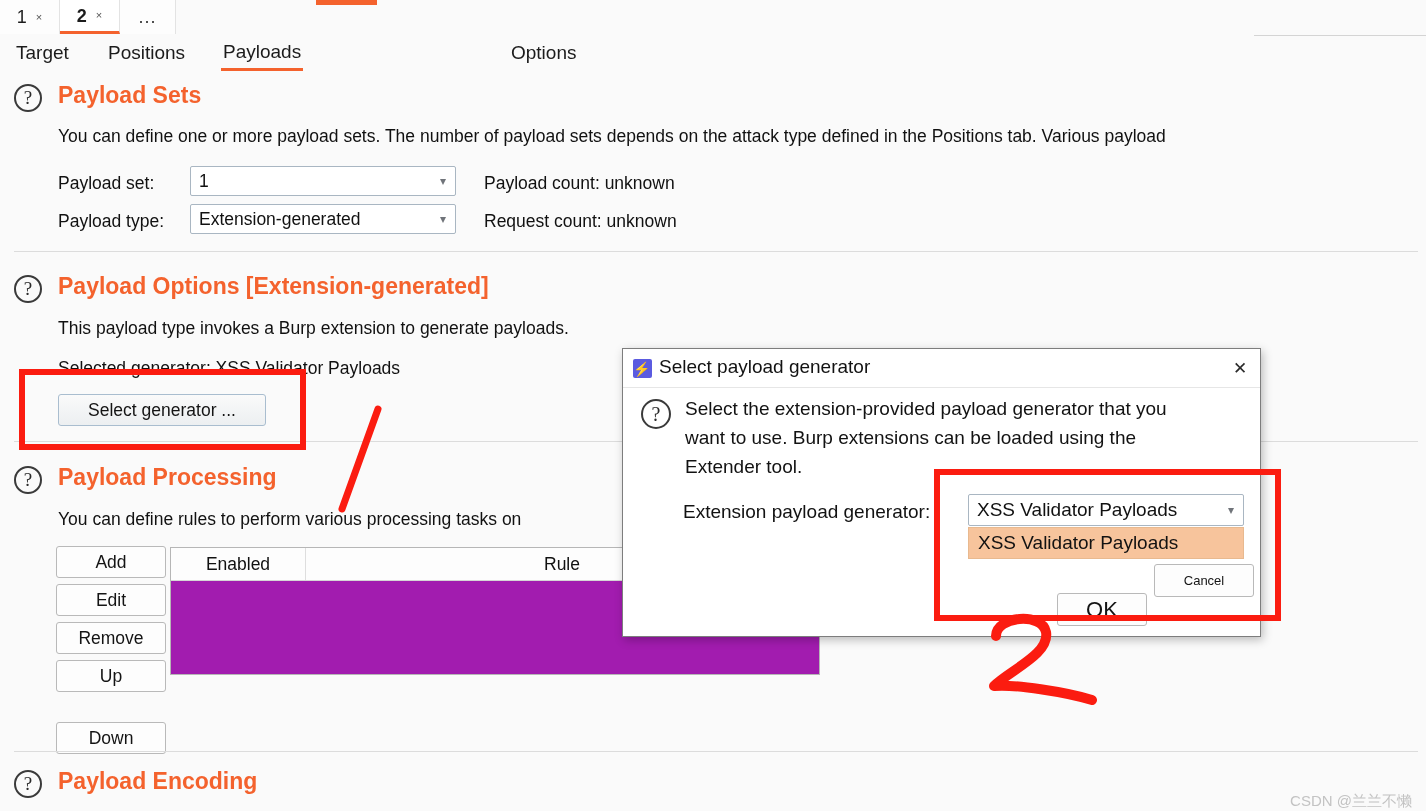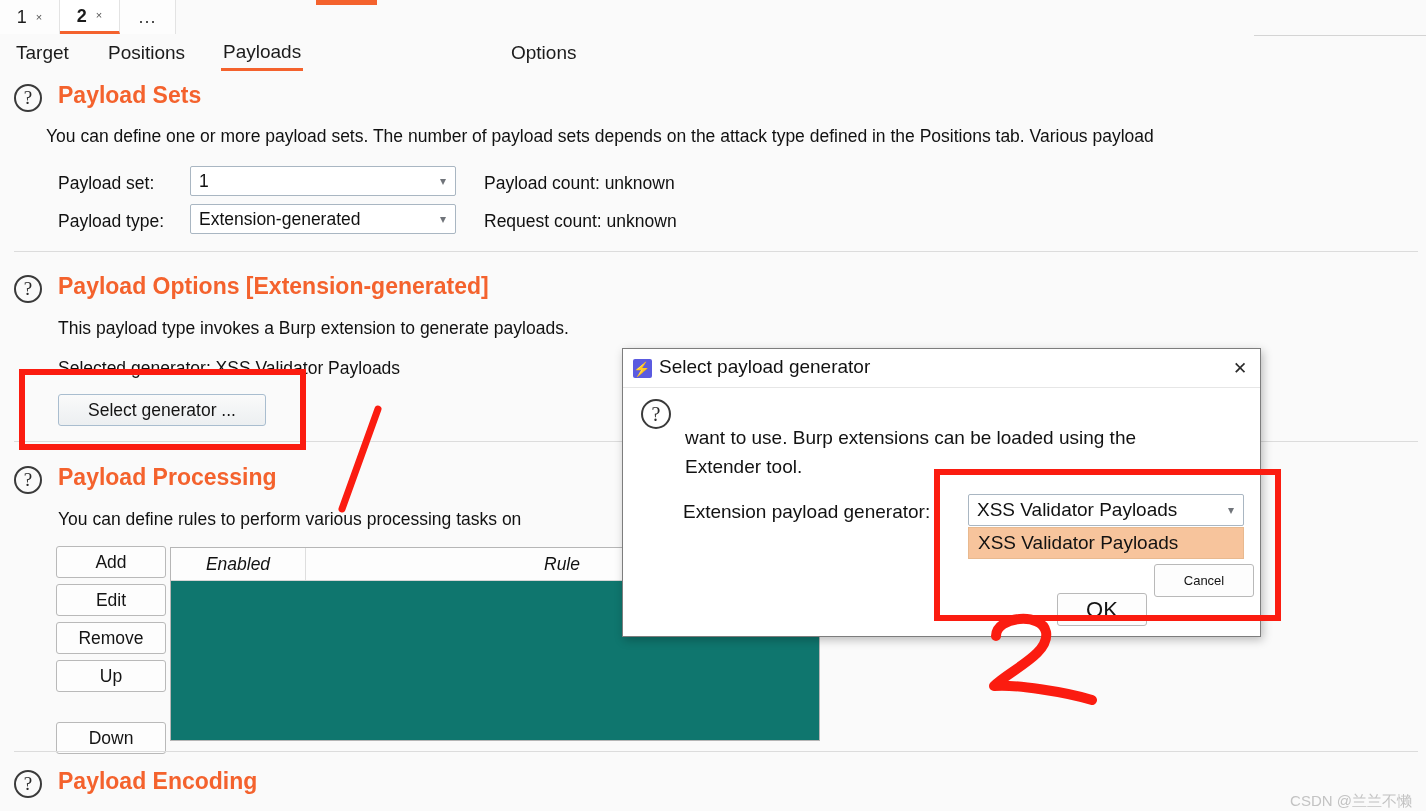--- a/index.html
+++ b/index.html
@@ -166,25 +166,24 @@
   }
   .btn.plain {
     background: #fdfdfd;
     border: 1px solid #b9b9b9;
   }
 
   
   #proc-table {
     position: absolute;
     left: 170px; top: 547px;
-    width: 650px; height: 194px;
-    box-sizing: border-box;
-    background: #0f766e;
+    width: 650px; height: 128px;
+    box-sizing: border-box;
+    background: #a21caf;
     border: 1px solid #b6b6b6;
-    font-style: italic;
   }
   #proc-head {
     position: absolute;
     left: 0; top: 0;
     width: 648px; height: 32px;
     background: #fdfdfd;
     border-bottom: 1px solid #d6d6d6;
   }
   #proc-head .th {
     position: absolute;
@@ -339,21 +338,21 @@
     </div>
   <div class="itab" id="itab-4">
       <span>Options</span>
     </div>
 </div>
 
 <div id="content">
 
   <div class="qmark" style="left:14px; top:12px;">?</div>
   <div class="sec-title" style="left:58px; top:10px;">Payload Sets</div>
-  <div class="body-text" style="left:46px; top:54px;text-align:right;">You can define one or more payload sets. The number of payload sets depends on the attack type defined in the Positions tab. Various payload</div>
+  <div class="body-text" style="left:58px; top:54px;text-align:right;">You can define one or more payload sets. The number of payload sets depends on the attack type defined in the Positions tab. Various payload</div>
 
   <div class="body-text" style="left:58px; top:101px;">Payload set:</div>
   <div class="combo" style="left:190px; top:94px; width:266px; height:30px;">
     <span>1</span>
     <span class="carat">▾</span>
   </div>
   <div class="body-text" style="left:484px; top:101px;">Payload count: unknown</div>
 
   <div class="body-text" style="left:58px; top:139px;">Payload type:</div>
   <div class="combo" style="left:190px; top:132px; width:266px; height:30px;">
@@ -412,20 +411,21 @@
 <div id="dialog">
   <div id="dlg-titlebar">
     <div id="dlg-app-icon">
       <span>⚡</span>
     </div>
     <div id="dlg-title">Select payload generator</div>
     <div id="dlg-close">✕</div>
   </div>
 
   <div class="qmark sm" id="dlg-qmark">?</div>
+  <div class="dlg-line" style="left:62px; top:49px;">Select the extension-provided payload generator that you</div>
   <div class="dlg-line" style="left:62px; top:78px;">want to use. Burp extensions can be loaded using the</div>
   <div class="dlg-line" style="left:62px; top:107px;">Extender tool.</div>
 
   <div class="dlg-line" style="left:60px; top:152px;">Extension payload generator:</div>
 
   <div class="btn plain" style="left:434px; top:225px; width:90px; height:33px; font-size:22px;margin-top:19px;">
     <span>OK</span>
   </div>
   <div class="btn plain" style="left:531px; top:215px; width:100px; height:33px; font-size:13px;">
     <span>Cancel</span>

